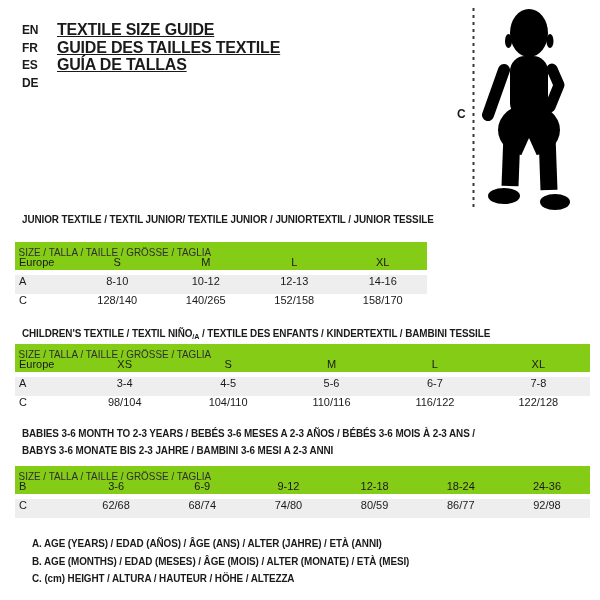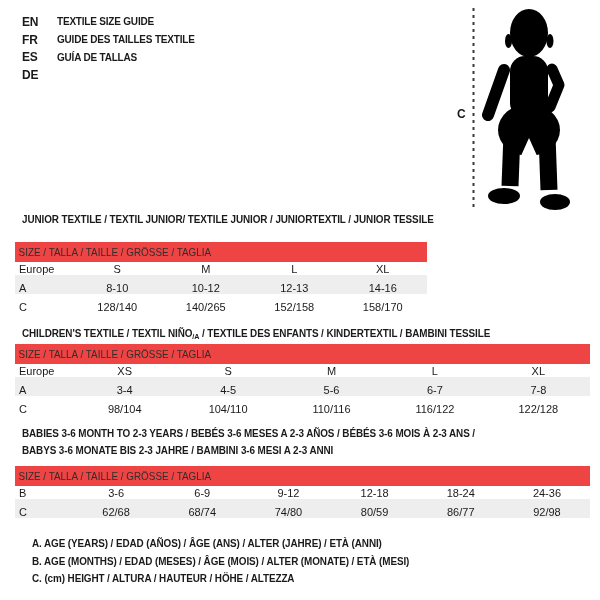--- a/index.html
+++ b/index.html
@@ -2,50 +2,50 @@
 <html><head>
 <meta charset="utf-8">
 <style>
   html,body{margin:0;padding:0;}
   body{
     width:600px;height:600px;background:#ffffff;position:relative;overflow:hidden;
     font-family:"Liberation Sans", sans-serif;color:#1a1a1a;
     -webkit-font-smoothing:antialiased;
   }
   
-  .langs{position:absolute;top:13px;left:22px;}
+  .langs{position:absolute;top:21px;left:22px;}
   .lang-row{display:flex;height:17.7px;align-items:center;}
   .lang-code{width:35px;font-weight:bold;font-size:12px;letter-spacing:-0.2px;}
-  .lang-title{font-weight:bold;font-size:10px;letter-spacing:-0.2px;white-space:nowrap;}
+  .lang-title{font-weight:bold;font-size:16px;letter-spacing:-0.2px;white-space:nowrap;text-decoration:underline;}
 
   
   .fig-svg{position:absolute;left:450px;top:4px;}
   .fig-label{position:absolute;left:457px;top:107px;font-size:12px;font-weight:bold;}
 
   
   .ttl{
     position:absolute;left:22px;font-size:11px;font-weight:bold;white-space:nowrap;
     letter-spacing:-0.1px;transform:scaleX(0.9);transform-origin:0 50%;line-height:14px;
   }
   .t1ttl{top:212px;} .t2ttl{top:326px;} .t3ttl{top:425px;line-height:17px;}
   .tline{display:block;}
   .sub{font-size:8px;vertical-align:-2px;}
 
   
-  .bar{position:absolute;left:15px;height:20px;background:#ef4444;}
+  .bar{position:absolute;left:15px;height:28px;background:#84cc16;}
   .bartext{
     display:inline-block;font-size:11px;line-height:14px;color:#2e2e2e;padding-left:4px;
     white-space:nowrap;transform:scaleX(0.9);transform-origin:0 50%;
   }
   .t1bar{top:242px;width:412px;} .t2bar{top:344px;width:575px;} .t3bar{top:466px;width:575px;}
 
   
   .rows{position:absolute;left:15px;}
   .t1rows{top:256px;width:412px;} .t2rows{top:358px;width:575px;} .t3rows{top:480px;width:575px;}
-  .row{display:flex;height:19px;align-items:flex-end;font-size:11px;}
+  .row{display:flex;height:19px;align-items:flex-start;font-size:11px;}
   .row.shaded{background:#eeeeee;}
   .lbl{width:58px;padding-left:4px;box-sizing:border-box;white-space:nowrap;}
   .cell{flex:1;text-align:center;white-space:nowrap;}
 
   
   .notes{position:absolute;left:20px;top:535px;margin-left:12px;}
   .note{
     font-size:11px;font-weight:bold;line-height:17.5px;white-space:nowrap;
     transform:scaleX(0.9);transform-origin:0 50%;letter-spacing:-0.1px;
   }

